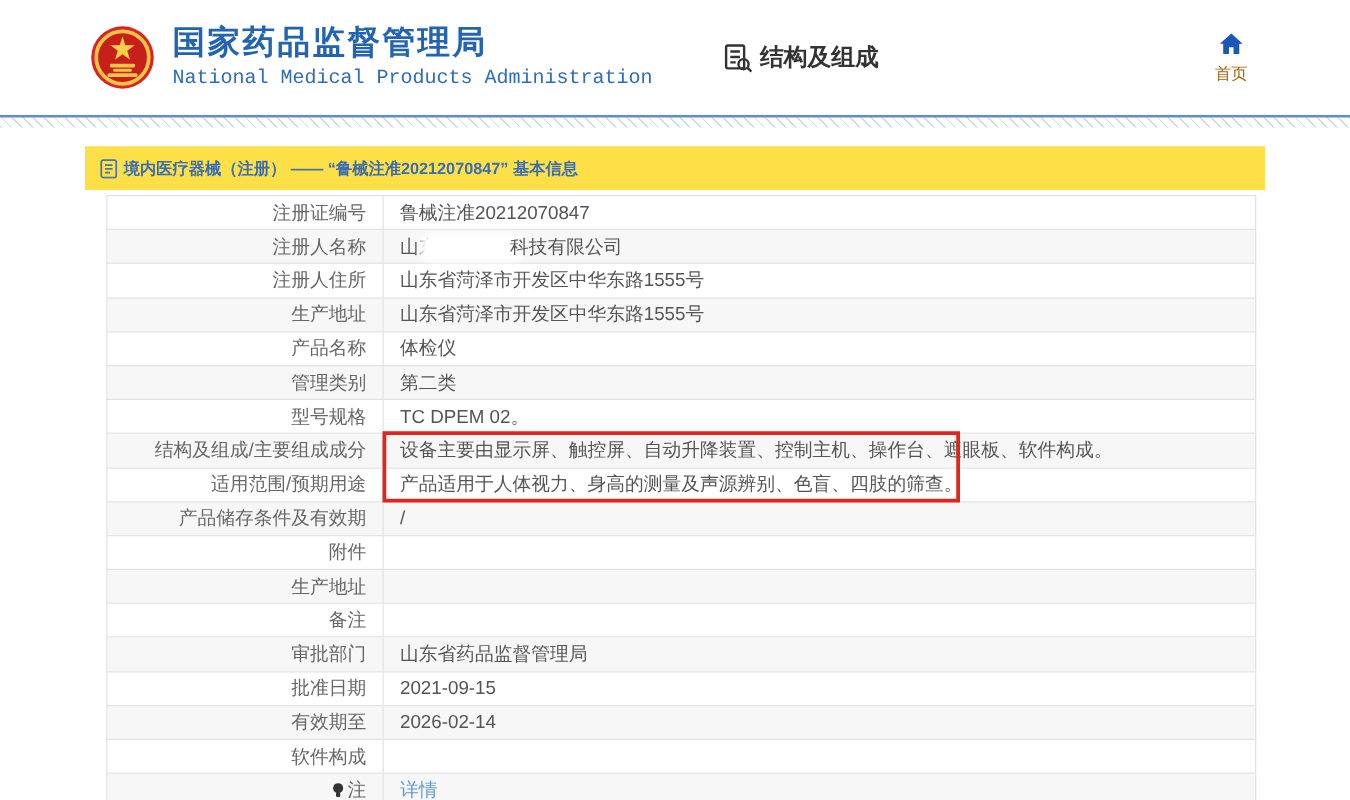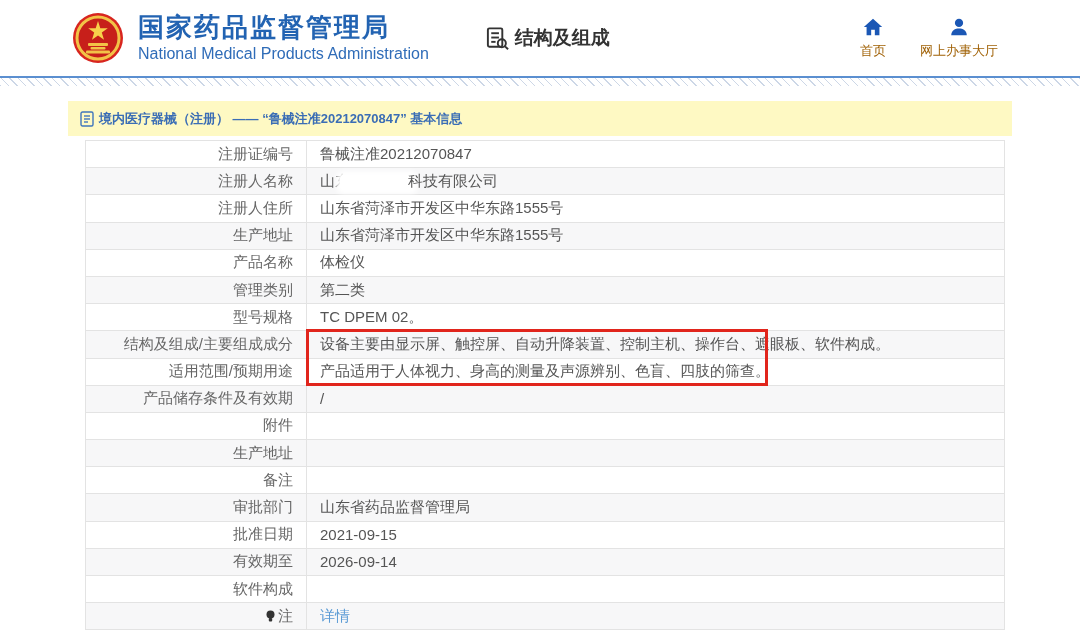--- a/index.html
+++ b/index.html
@@ -1,41 +1,41 @@
 <!DOCTYPE html>
 <html><head>
 <meta charset="utf-8">
 <style>
   * { margin:0; padding:0; box-sizing:border-box; }
   html,body { width:1080px; height:640px; background:#fff; overflow:hidden;
               font-family:"Liberation Sans","DejaVu Sans",sans-serif; }
 
   
-  .header { height:76px; display:flex; align-items:center; padding-left:72px; background:#fff; }
+  .header { height:92px; display:flex; align-items:center; padding-left:72px; background:#fff;font-family:Liberation Mono, monospace; }
   .logo-wrap { display:flex; align-items:center; cursor:pointer; }
   .emblem { width:52px; height:52px; margin-right:14px; }
   .org-names { display:flex; flex-direction:column; }
   .org-cn { font-size:26px; font-weight:bold; color:#2263b2; letter-spacing:2px; line-height:1.15; }
   .org-en { font-size:16px; color:#2f6cb8; margin-top:2px; }
   .query-group { display:flex; align-items:center; margin-left:56px; cursor:pointer; }
   .query-icon { width:25px; height:25px; margin-right:5px; }
   .query-label { font-size:19px; color:#333; font-weight:600; }
   .nav { margin-left:auto; margin-right:82px; display:flex; gap:34px; }
   .nav-item { display:flex; flex-direction:column; align-items:center; gap:4px; cursor:pointer; }
   .nav-item svg { width:22px; height:22px; }
   .nav-label { font-size:13px; color:#a16207; white-space:nowrap; }
 
   
   .blue-line { height:2px; background:#5b8fd0; }
   .hatch { height:8px;
     background:repeating-linear-gradient(45deg, rgba(110,140,185,.35) 0 1px, transparent 1px 6px);
   }
 
   
-  .title-bar { width:944px; margin:15px 0 4px 68px; height:35px; background:#fef9c3;
+  .title-bar { width:944px; margin:15px 0 4px 68px; height:35px; background:#fde047;
     display:flex; align-items:center; padding-left:12px; }
   .doc-icon { width:14px; height:16px; margin-right:5px; flex:none; }
   .title-text { font-size:13px; font-weight:bold; color:#3a6db5; }
 
   
   .table-wrap { position:relative; width:920px; margin-left:85px; }
   table.info { width:100%; border-collapse:collapse; border:1px solid #ccc; }
   table.info td { border:1px solid #e3e3e3; height:27.2px; font-size:15px; vertical-align:middle; }
   td.lbl { width:221px; text-align:right; padding-right:13px; color:#666; }
   td.val { padding-left:13px; color:#555; }
@@ -80,27 +80,20 @@
     </svg>
     <span class="query-label">结构及组成</span>
   </div>
 
   <div class="nav">
     <div class="nav-item">
       <svg viewBox="0 0 24 24" fill="#1b57b5">
         <path d="M12 3 L22 12 H19 V21 H14 V15 H10 V21 H5 V12 H2 Z"></path>
       </svg>
       <span class="nav-label">首页</span>
-    </div>
-    <div class="nav-item">
-      <svg viewBox="0 0 24 24" fill="#1b57b5">
-        <circle cx="12" cy="7.5" r="4.5"></circle>
-        <path d="M3.5 21 C3.5 15.5 8 13.5 12 13.5 C16 13.5 20.5 15.5 20.5 21 Z"></path>
-      </svg>
-      <span class="nav-label">网上办事大厅</span>
     </div>
   </div>
 </div>
 
 <div class="blue-line"></div>
 <div class="hatch"></div>
 
 <div class="title-bar">
   <svg class="doc-icon" viewBox="0 0 14 16" fill="none" stroke="#3f76bd" stroke-width="1.4">
     <rect x="1" y="1" width="12" height="14" rx="1.5"></rect>
@@ -169,21 +162,21 @@
     <tr>
           <td class="lbl">审批部门</td>
           <td class="val">山东省药品监督管理局</td>
         </tr>
     <tr>
           <td class="lbl">批准日期</td>
           <td class="val">2021-09-15</td>
         </tr>
     <tr>
           <td class="lbl">有效期至</td>
-          <td class="val">2026-09-14</td>
+          <td class="val">2026-02-14</td>
         </tr>
     <tr>
           <td class="lbl">软件构成</td>
           <td class="val"></td>
         </tr>
     <tr>
       <td class="lbl">
         <svg class="bulb-icon" viewBox="0 0 11 13" fill="#333">
           <circle cx="5.5" cy="4.5" r="4"></circle>
           <rect x="3.8" y="8" width="3.4" height="3.6" rx="1"></rect>

